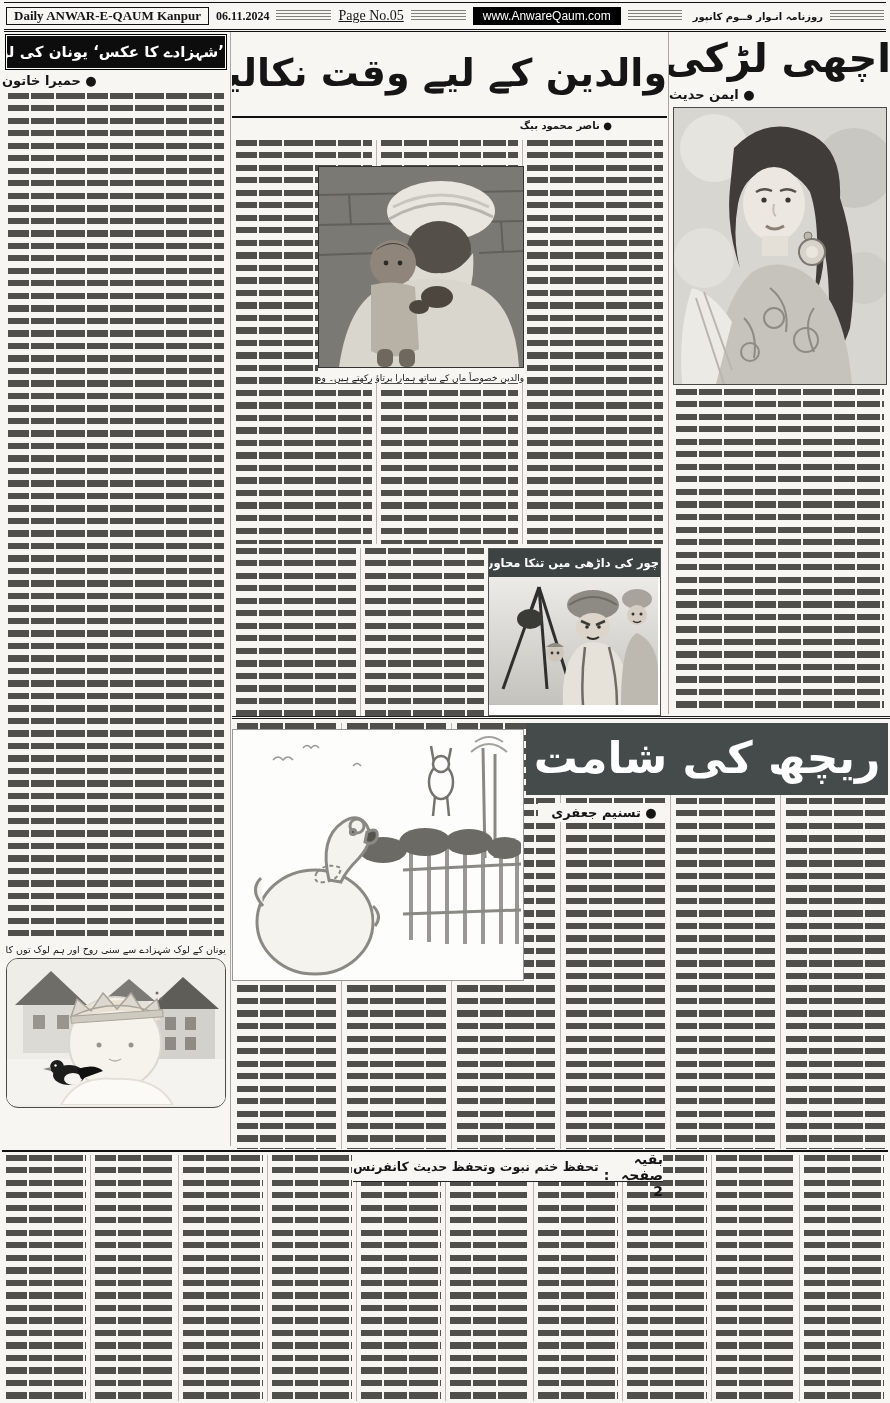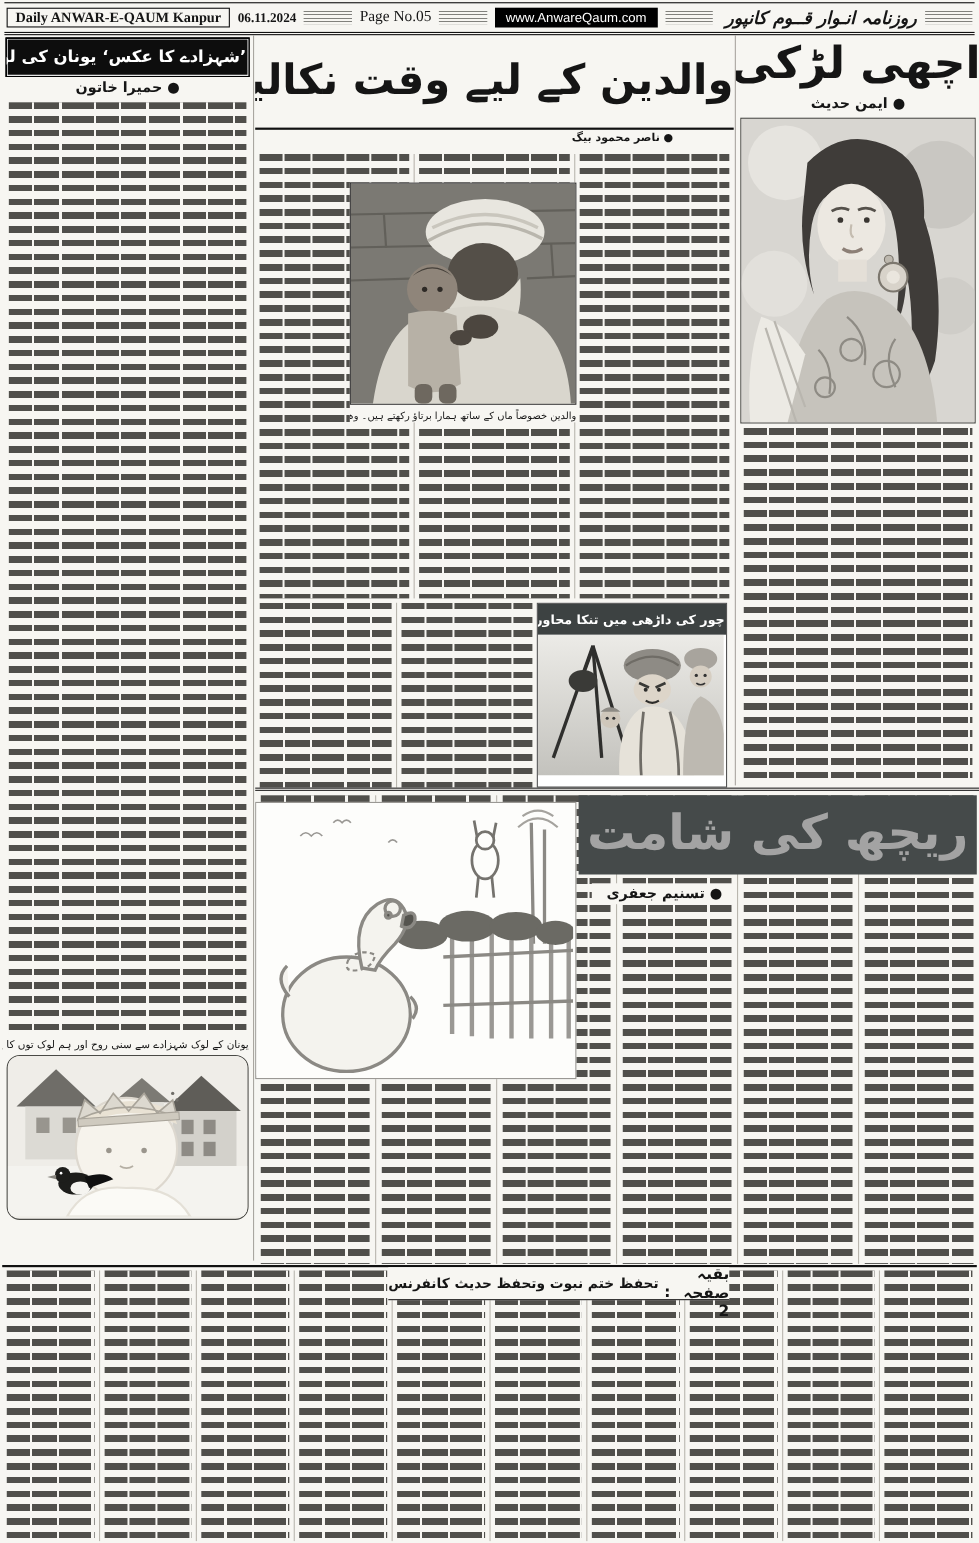--- a/index.html
+++ b/index.html
@@ -7,40 +7,40 @@
         font-family:"DejaVu Sans",sans-serif;color:#151515;}
   .urdu{direction:rtl;font-family:"DejaVu Sans",sans-serif;}
   .latin{font-family:"Liberation Serif",serif;}
 
   
   .hdr{position:absolute;left:4px;right:4px;top:2px;height:24px;
        border-top:1px solid #111;border-bottom:3px double #111;
        display:flex;align-items:center;gap:7px;padding:1px 2px;}
   .hdr .namebox{border:1px solid #111;padding:0 7px;font-weight:bold;font-size:13px;white-space:nowrap;}
   .hdr .date{font-weight:bold;font-size:12px;white-space:nowrap;}
-  .hdr .pageno{font-size:14px;white-space:nowrap;}
+  .hdr .pageno{font-size:14px;white-space:nowrap;text-decoration:underline;}
   .hatch{flex:1;height:12px;background:repeating-linear-gradient(180deg,#5a5a55 0 1px,transparent 1px 3px);opacity:.75;}
   .hatch.sm{max-width:54px;}
   .webbox{background:#000;color:#fff;font-size:12px;padding:2px 10px;white-space:nowrap;font-family:"Liberation Sans",sans-serif;}
-  .masthead{font-size:16px;font-weight:bold;white-space:nowrap;padding-left:4px;font-style:italic;}
+  .masthead{font-size:10px;font-weight:bold;white-space:nowrap;padding-left:4px;}
 
   
   .gk{background-image:
        repeating-linear-gradient(90deg,transparent 0 21px,#f7f6f2 21px 23px,transparent 23px 46px,#f7f6f2 46px 48px,transparent 48px 77px,#f7f6f2 77px 79px),
        repeating-linear-gradient(180deg,#3a3935 0 6px,transparent 6px 12.5px);
       opacity:.88;}
   .cols{display:flex;height:100%;}
   .col{flex:1;margin:0 4px;}
   .vr{width:0;border-left:1px solid #b9b6ae;}
 
   
   .leftcol{position:absolute;left:2px;top:32px;width:228px;height:1114px;border-right:1px solid #a9a6a0;}
   .lhead{margin:2px 3px 0 3px;background:#0d0d0d;color:#fff;border:1px solid #000;box-shadow:0 0 0 1px #fff inset;
          text-align:center;font-weight:bold;font-size:15px;padding:8px 2px;white-space:nowrap;overflow:hidden;}
-  .byline{text-align:center;font-weight:bold;font-size:13px;padding:3px 0;}
+  .byline{text-align:left;font-weight:bold;font-size:13px;padding:3px 0;}
   .lbody{margin:2px 6px;height:848px;}
   .lcap{font-size:9.5px;text-align:center;padding:1px 4px;white-space:nowrap;overflow:hidden;}
   .lillus{margin:2px 4px;height:148px;border:1.5px solid #4a4a46;border-radius:12px;overflow:hidden;background:#efede8;}
 
   
   .centercol{position:absolute;left:232px;top:32px;width:435px;height:682px;}
   .chead{font-size:38px;font-weight:bold;text-align:center;line-height:82px;height:84px;white-space:nowrap;
          border-bottom:2px solid #111;overflow:hidden;}
   .cbyrow{height:22px;position:relative;}
   .cby{position:absolute;right:55px;top:2px;font-weight:bold;font-size:10px;}
@@ -58,21 +58,21 @@
   .rightcol{position:absolute;left:668px;top:32px;width:222px;height:682px;border-left:1px solid #a9a6a0;}
   .rhead{font-size:40px;font-weight:bold;text-align:left;height:52px;line-height:52px;white-space:nowrap;overflow:hidden;}
   .rphoto{margin:2px 4px;border:1px solid #4a4a46;height:276px;overflow:hidden;}
   .rbody{margin:4px 7px;height:322px;}
 
   
   .midband{position:absolute;left:232px;top:716px;width:658px;height:432px;border-top:3px double #222;}
   .midcols{position:absolute;inset:4px 0 2px 0;display:flex;}
   .midcols .col{margin:0 5px;}
   .sketch{position:absolute;left:0;top:10px;width:290px;height:250px;background:#fdfdfb;border:1px solid #9a9894;}
-  .bearband{position:absolute;left:294px;top:4px;width:362px;height:72px;background:#454a4a;color:#a3a3a3;
+  .bearband{position:absolute;left:294px;top:4px;width:362px;height:72px;background:#454a4a;color:#ffffff;
             font-size:44px;font-weight:bold;text-align:center;line-height:70px;white-space:nowrap;overflow:hidden;}
   .bearby{position:absolute;left:306px;top:84px;width:132px;background:#f7f6f2;text-align:center;
           font-weight:bold;font-size:13px;padding:2px 0;}
 
   
   .botband{position:absolute;left:2px;top:1150px;width:886px;height:251px;border-top:2px solid #111;}
   .botcols{position:absolute;inset:3px 0 2px 0;display:flex;}
   .botcols .col{margin:0 4px;}
   .contbox{position:absolute;left:351px;top:0;width:310px;height:29px;background:#f7f6f2;
            border-bottom:1px solid #222;display:flex;align-items:center;justify-content:center;gap:5px;direction:rtl;}

